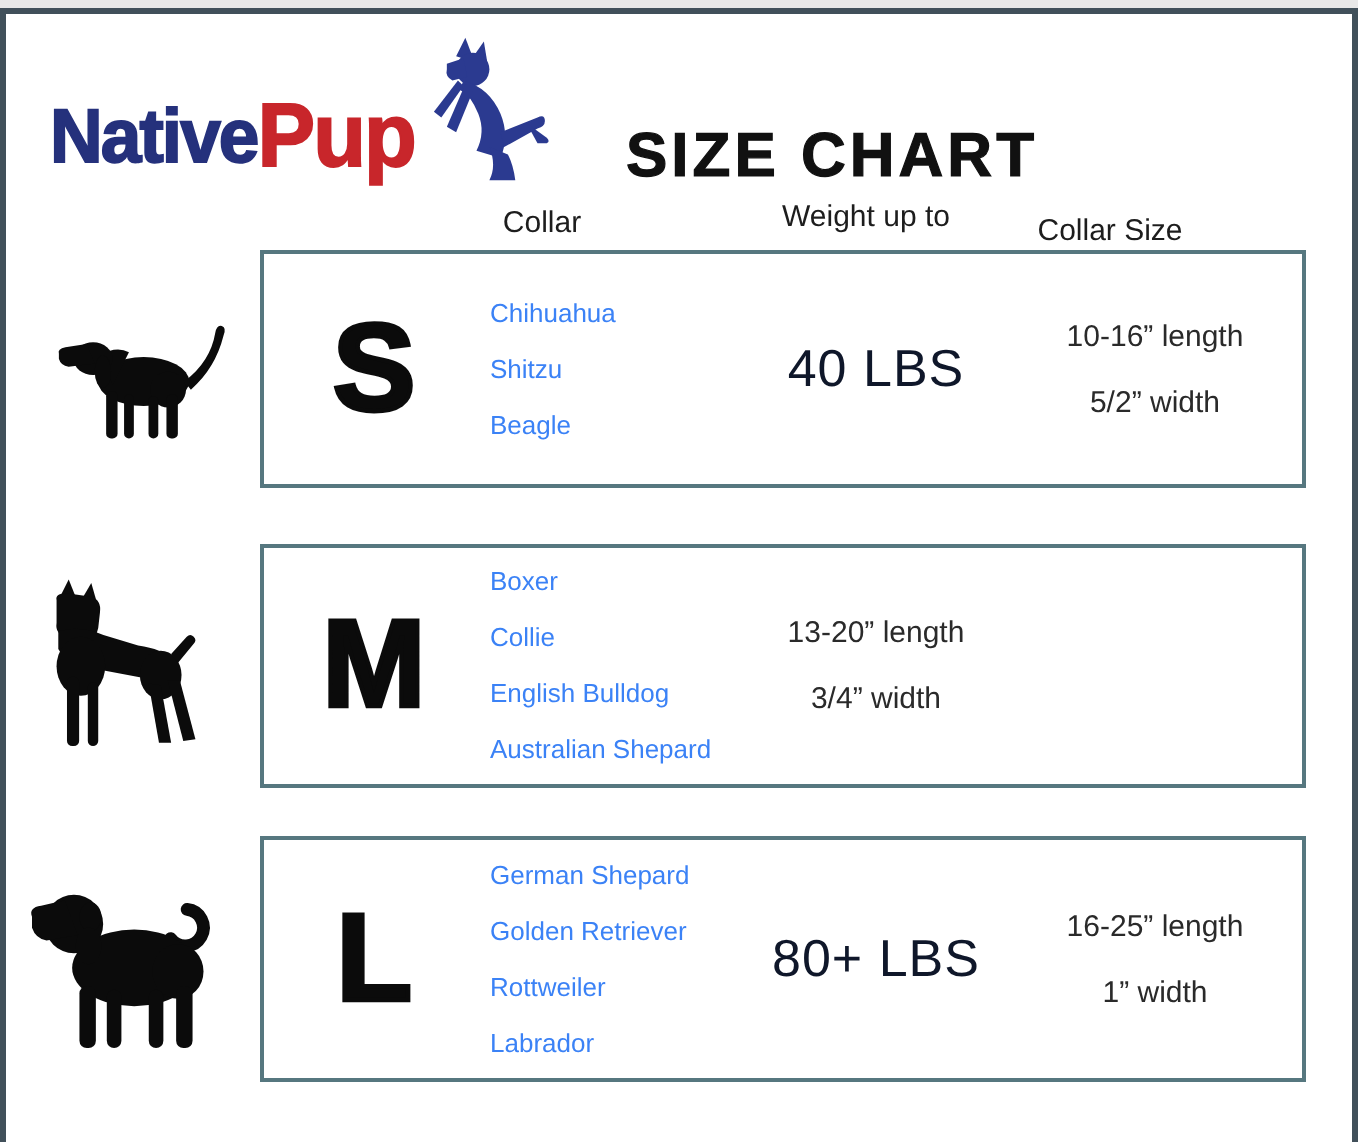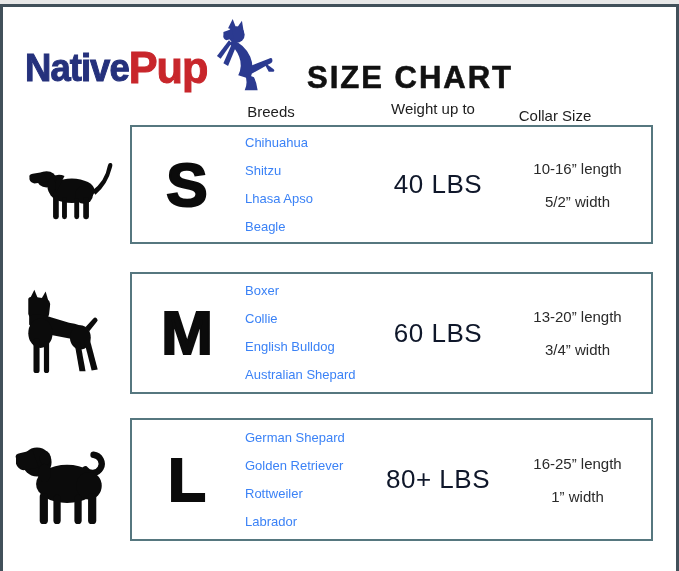--- a/index.html
+++ b/index.html
@@ -25,21 +25,21 @@
     color:#25317c;-webkit-text-stroke:1px #25317c;
   }
   .logo-pup{
     font-size:45px;font-weight:bold;letter-spacing:-1px;
     color:#c8262b;-webkit-text-stroke:1px #c8262b;
     position:relative;top:2px;
   }
   .logo-dog{position:absolute;left:204px;top:11px;}
   
   .title{
-    position:absolute;left:292px;top:53px;width:230px;
+    position:absolute;left:298px;top:53px;width:230px;
     font-size:31px;font-weight:bold;letter-spacing:2px;
     color:#111;-webkit-text-stroke:0.6px #111;
     text-align:center;white-space:nowrap;
   }
   .col-header{
     position:absolute;font-size:15px;color:#1d1d1d;
     text-align:center;white-space:nowrap;
   }
   .hdr-breeds{left:228px;top:96px;width:80px;}
   .hdr-weight{left:378px;top:93px;width:104px;}
@@ -96,21 +96,21 @@
       <path d="M27 26 L31 30 L22 52 L17 49 Z"></path>
       <path d="M23 24 L26 27 L14 44 L10 41 Z"></path>
       <path d="M40 60 Q44 70 40 78 L54 78 Q53 70 50 64 Z"></path>
       <path d="M46 52 L66 44 Q70 42 70 46 Q70 49 66 50 L48 60 Z"></path>
       <path d="M60 47 L71 55 Q73 57 71 58 L66 58 Z"></path>
     </g>
   </svg>
 
   <div class="title">SIZE CHART</div>
 
-  <div class="col-header hdr-breeds">Breeds</div>
+  <div class="col-header hdr-breeds">Collar</div>
   <div class="col-header hdr-weight">Weight up to</div>
   <div class="col-header hdr-collar">Collar Size</div>
 
   <svg class="dog-silhouette dog-s" width="88" height="82" viewBox="0 0 108 96">
     <g fill="#0b0b0b">
       <path d="M80 44 Q96 32 99 14 Q100 9 103 10 Q106 11 104 16 Q99 36 84 49 Z"></path>
       <ellipse cx="55" cy="44" rx="28" ry="15"></ellipse>
       <path d="M28 28 Q38 22 46 26 L36 46 Z"></path>
       <ellipse cx="24" cy="30" rx="12" ry="10"></ellipse>
       <path d="M3 27 Q2 24 7 23 L20 21 L25 33 L9 35 Q4 34 3 30 Z"></path>
@@ -121,21 +121,20 @@
       <rect x="69" y="52" width="7" height="27" rx="3"></rect>
       <rect x="58" y="53" width="6" height="26" rx="3"></rect>
     </g>
   </svg>
 
   <div class="size-box box-s">
     <div class="size-letter">S</div>
     <div class="breed-list">
       <div class="breed-item">Chihuahua</div>
       <div class="breed-item">Shitzu</div>
-      <div class="breed-item">Lhasa Apso</div>
       <div class="breed-item">Beagle</div>
     </div>
     <div class="weight-cell">40 LBS</div>
     <div class="collar-cell">
       <span>10-16” length</span>
       <span>5/2” width</span>
     </div>
   </div>
 
   <svg class="dog-silhouette dog-m" width="92" height="102" viewBox="0 0 106 106">
@@ -155,21 +154,20 @@
   </svg>
 
   <div class="size-box box-m">
     <div class="size-letter">M</div>
     <div class="breed-list">
       <div class="breed-item">Boxer</div>
       <div class="breed-item">Collie</div>
       <div class="breed-item">English Bulldog</div>
       <div class="breed-item">Australian Shepard</div>
     </div>
-    <div class="weight-cell">60 LBS</div>
     <div class="collar-cell">
       <span>13-20” length</span>
       <span>3/4” width</span>
     </div>
   </div>
 
   <svg class="dog-silhouette dog-l" width="110" height="104" viewBox="0 0 118 114">
     <g fill="#0b0b0b">
       <path d="M87 26 a10 10 0 1 1 -9 16" fill="none" stroke="#0b0b0b" stroke-width="7" stroke-linecap="round"></path>
       <ellipse cx="58" cy="58" rx="34" ry="21"></ellipse>

